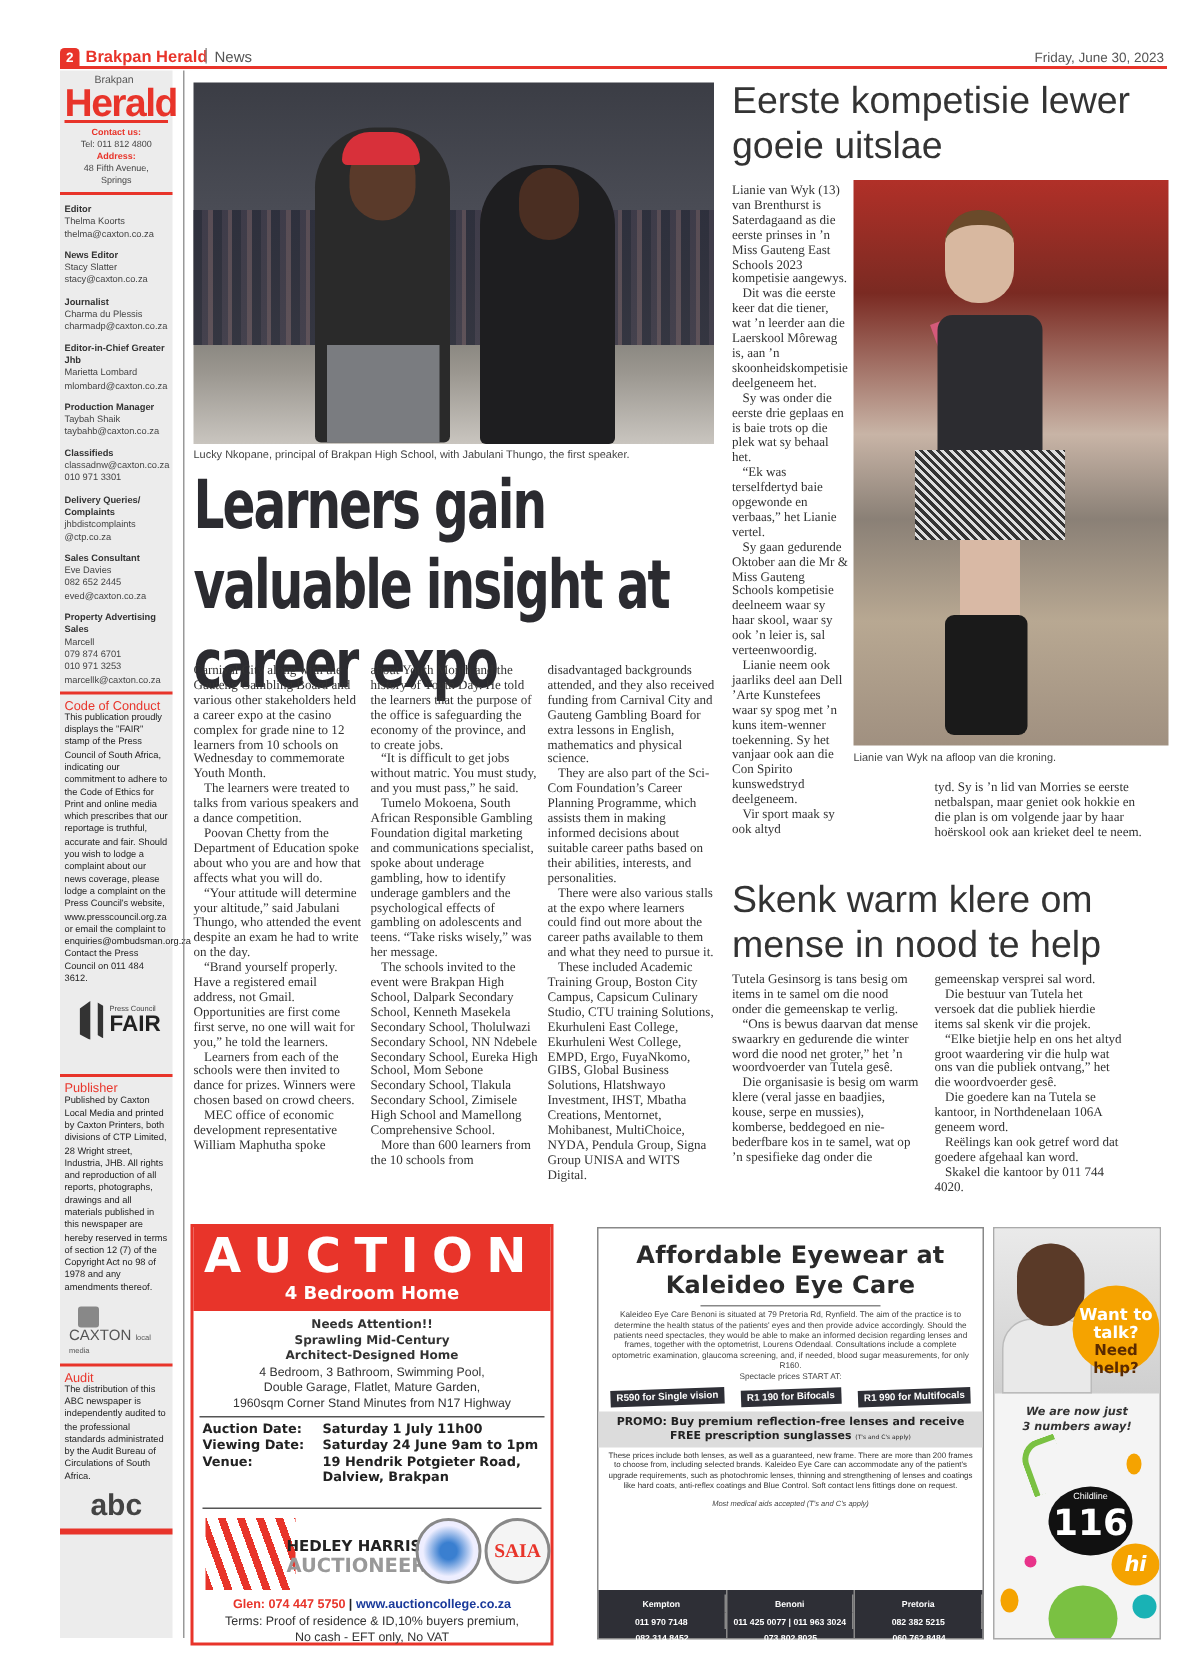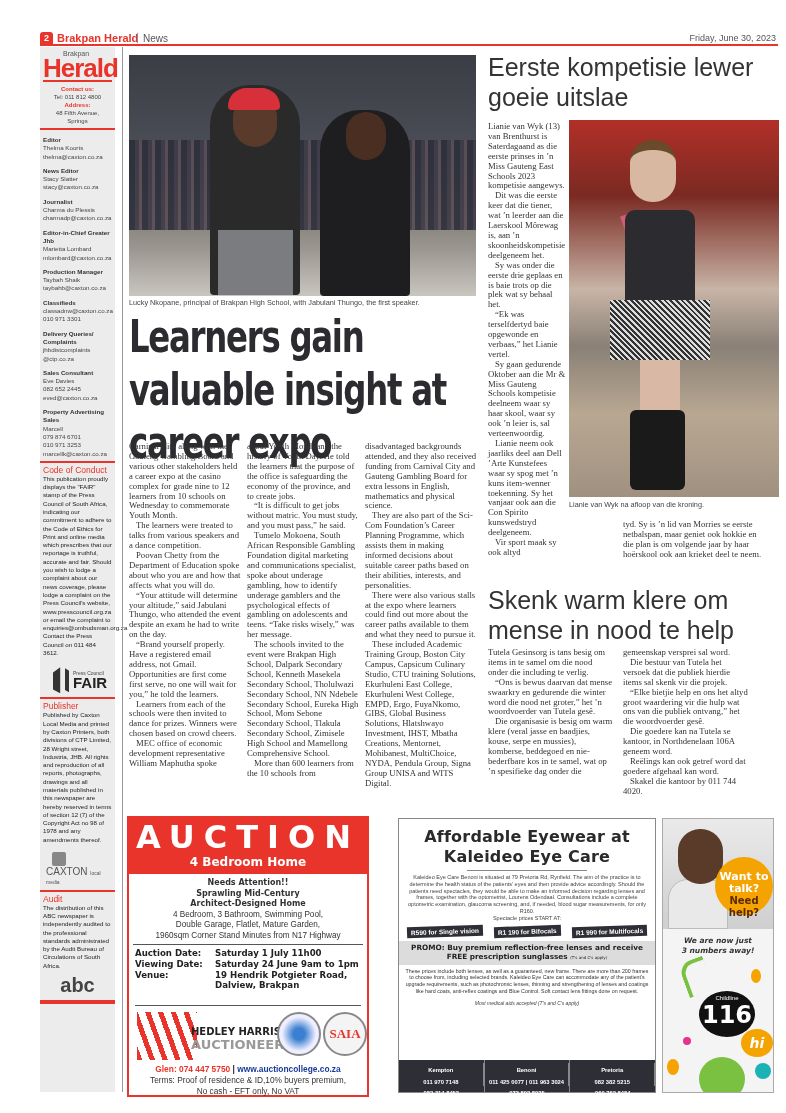--- a/index.html
+++ b/index.html
@@ -18,21 +18,21 @@
 .logo-small{font-size:7px;color:#555;margin-left:20px;margin-top:3px;line-height:7px}
 .logo-big{font:bold 26px "Liberation Sans",sans-serif;color:#e8342a;line-height:22px;letter-spacing:-1px}
 .logo-rule{height:2px;background:#e8342a;margin:1px 0 3px}
 .contact{text-align:center;font-size:6px;line-height:8px}
 .contact .lbl{color:#e8342a;font-weight:bold}
 .redrule{height:2px;background:#e8342a;margin:3px -3px}
 .blk{margin-top:6px}
 .blk b{display:block;color:#333}
 .redh{color:#e8342a;font-weight:normal;font-size:8.5px;line-height:9px;margin-top:2px}
 .blacktext{color:#222}
-.fair{display:flex;align-items:center;gap:4px;margin:10px 0 4px 10px}
+.fair{display:flex;align-items:center;gap:4px;margin:10px 0 23px 10px}
 .fair-mark{width:16px;height:26px;background:#333;clip-path:polygon(0 20%,45% 0,45% 100%,0 85%)}
 .fair-mark2{width:10px;height:24px;background:#333;margin-left:-14px;clip-path:polygon(60% 0,100% 10%,100% 100%,60% 90%)}
 .fair-txt{font-size:5px;line-height:5px}
 .fair-big{font-size:15px;font-weight:bold;line-height:14px;color:#222}
 .caxton{margin:8px 0 3px 3px;font-size:10px;color:#555}
 .caxton small{font-size:5px}
 .cax-icon{width:14px;height:14px;background:#888;margin:0 0 2px 6px;border-radius:2px}
 .abc{font:bold 20px "Liberation Sans",sans-serif;color:#444;text-align:center;margin-top:4px}
 
 .photo1{left:129px;top:55px;width:347px;height:241px;background:linear-gradient(180deg,#3b3d45 0%,#4a4c55 35%,#6a6864 55%,#9a968f 80%,#c9c5bf 100%)}
@@ -264,21 +264,21 @@
 <div class="abs cap2">Lianie van Wyk na afloop van die kroning.</div>
 <div class="abs cols" style="left:623px;top:520px">
   <div class="col" id="a2c2" style="left:0;top:0;width:140px">
       <p class="first" style="text-indent: 0px;">tyd. Sy is ’n lid van Morries se eerste netbalspan, maar geniet ook hokkie en die plan is om volgende jaar by haar hoërskool ook aan krieket deel te neem.</p>
     </div>
 </div>
 
 <div class="abs head3">Skenk warm klere om mense in nood te help</div>
 <div class="abs cols" style="left:488px;top:648px">
   <div class="col" id="a3c1" style="left:0;top:0;width:125px">
-      <p class="first">Tutela Gesinsorg is tans besig om items in te samel om die nood onder die including te verlig.</p>
+      <p class="first">Tutela Gesinsorg is tans besig om items in te samel om die nood onder die gemeenskap te verlig.</p>
       <p>“Ons is bewus daarvan dat mense swaarkry en gedurende die winter word die nood net groter,” het ’n woordvoerder van Tutela gesê.</p>
       <p>Die organisasie is besig om warm klere (veral jasse en baadjies, kouse, serpe en mussies), komberse, beddegoed en nie-bederfbare kos in te samel, wat op ’n spesifieke dag onder die</p>
     </div>
   <div class="col" id="a3c2" style="left:135px;top:0;width:125px">
       <p class="first" style="text-indent: 0px;">gemeenskap versprei sal word.</p>
       <p>Die bestuur van Tutela het versoek dat die publiek hierdie items sal skenk vir die projek.</p>
       <p>“Elke bietjie help en ons het altyd groot waardering vir die hulp wat ons van die publiek ontvang,” het die woordvoerder gesê.</p>
       <p>Die goedere kan na Tutela se kantoor, in Northdenelaan 106A geneem word.</p>
       <p>Reëlings kan ook getref word dat goedere afgehaal kan word.</p>
       <p>Skakel die kantoor by 011 744 4020.</p>

